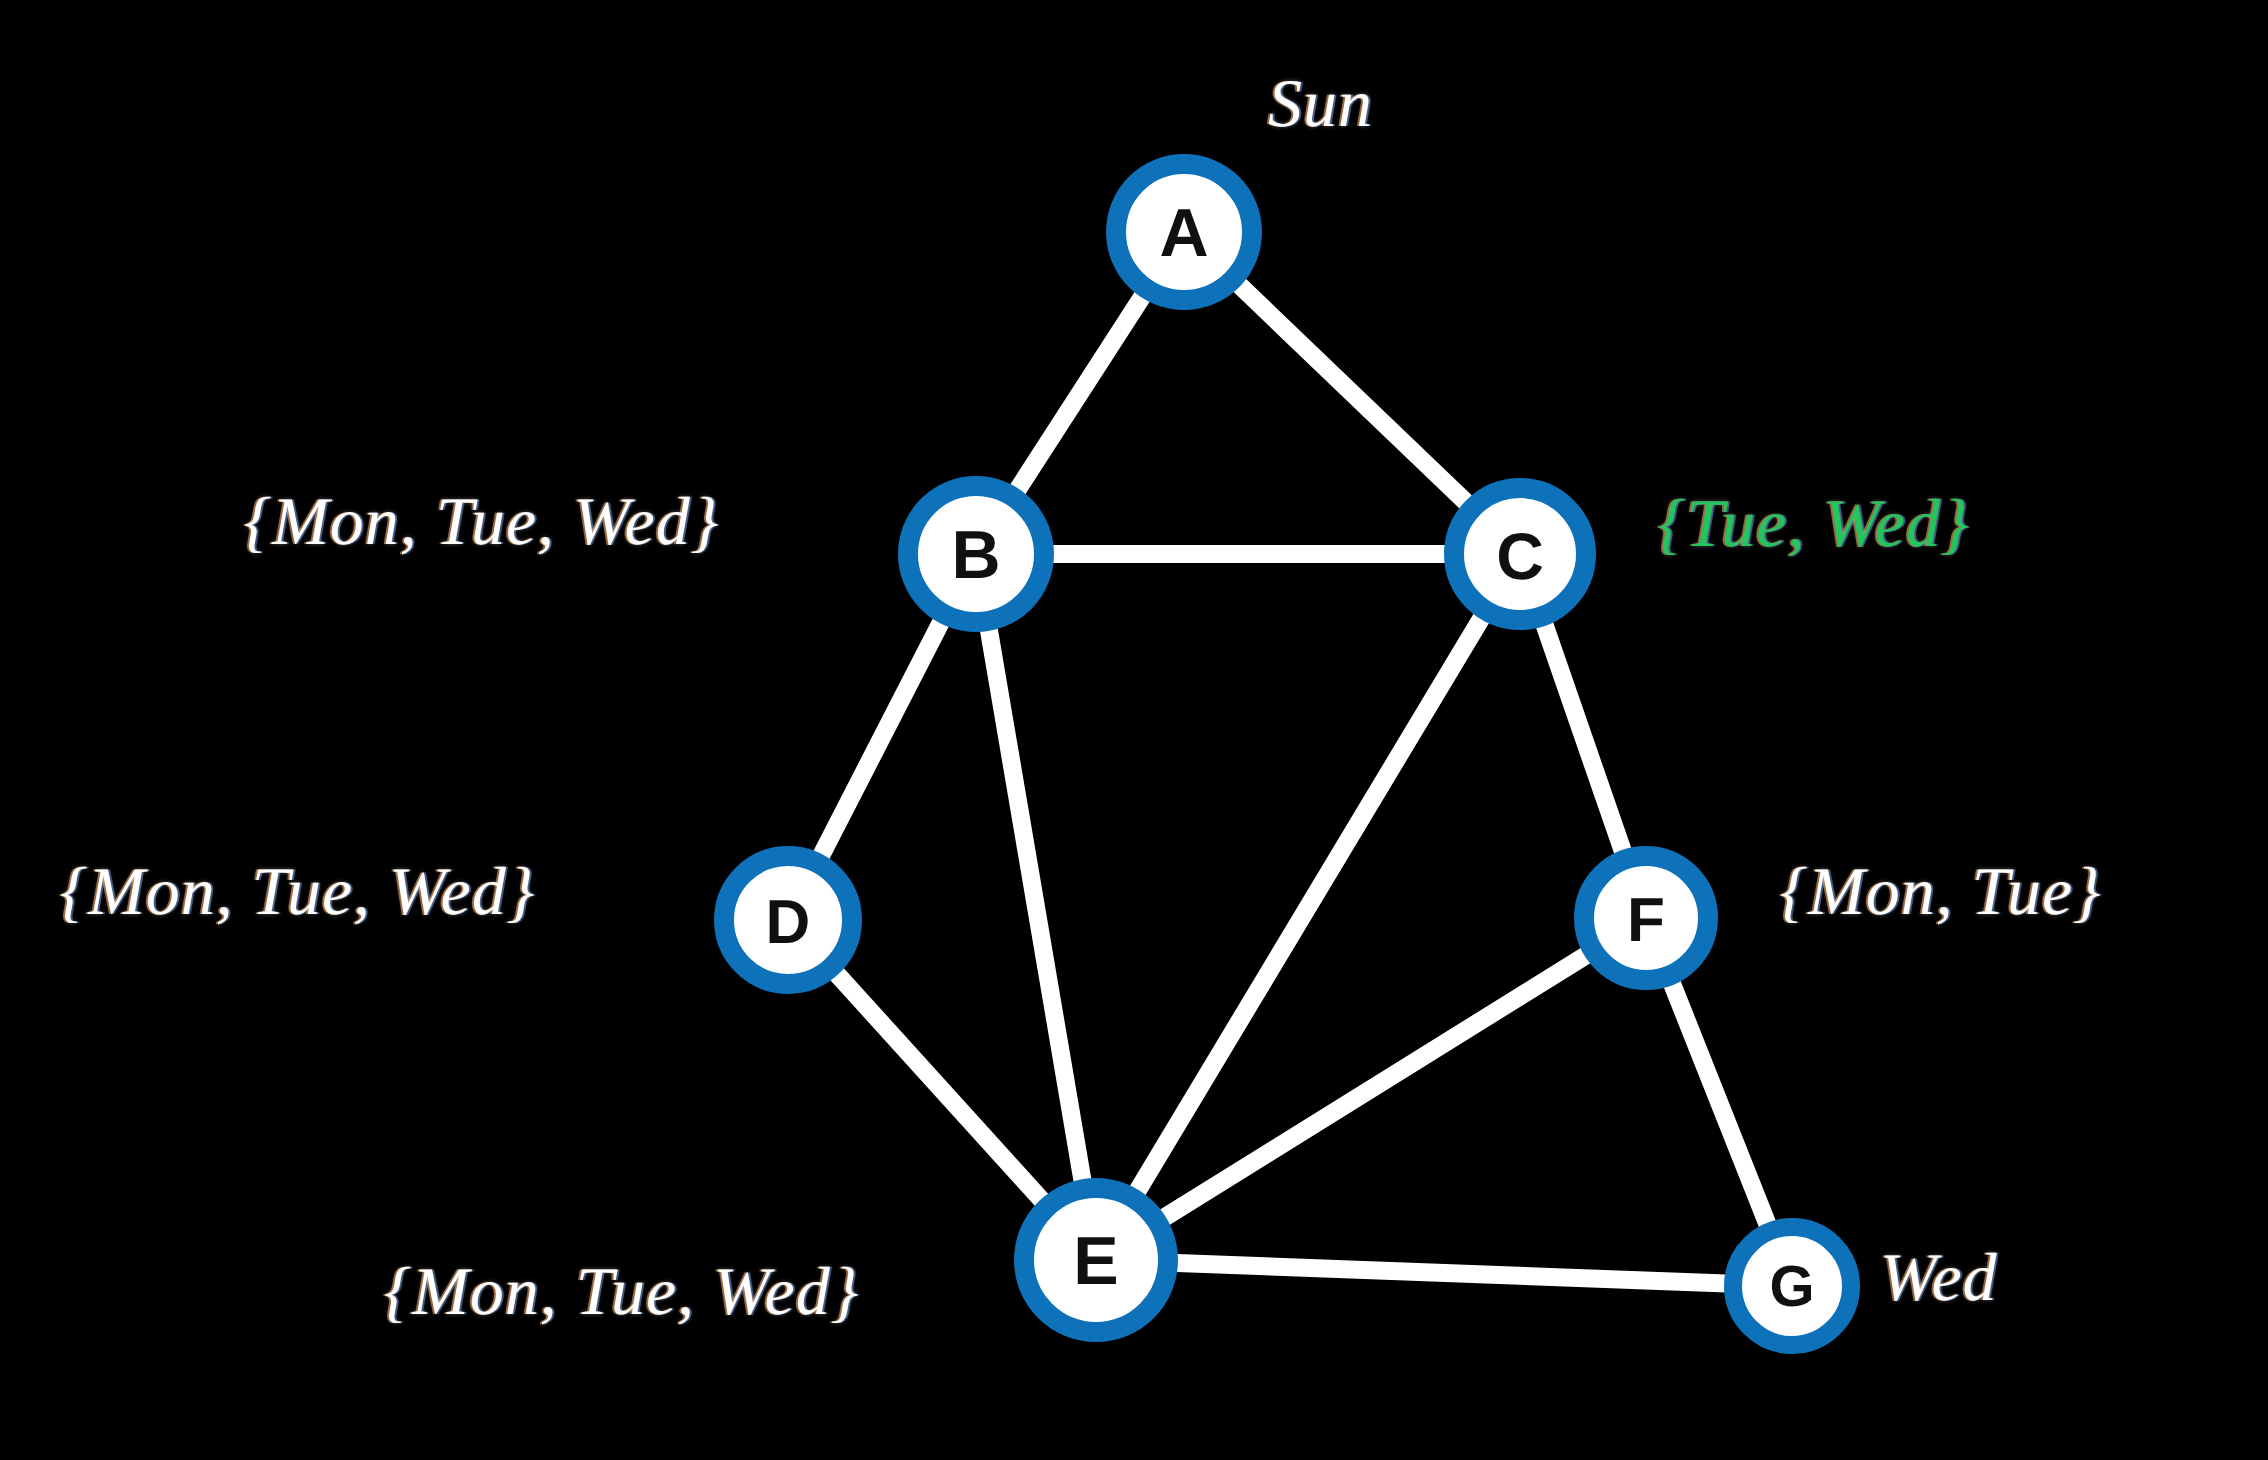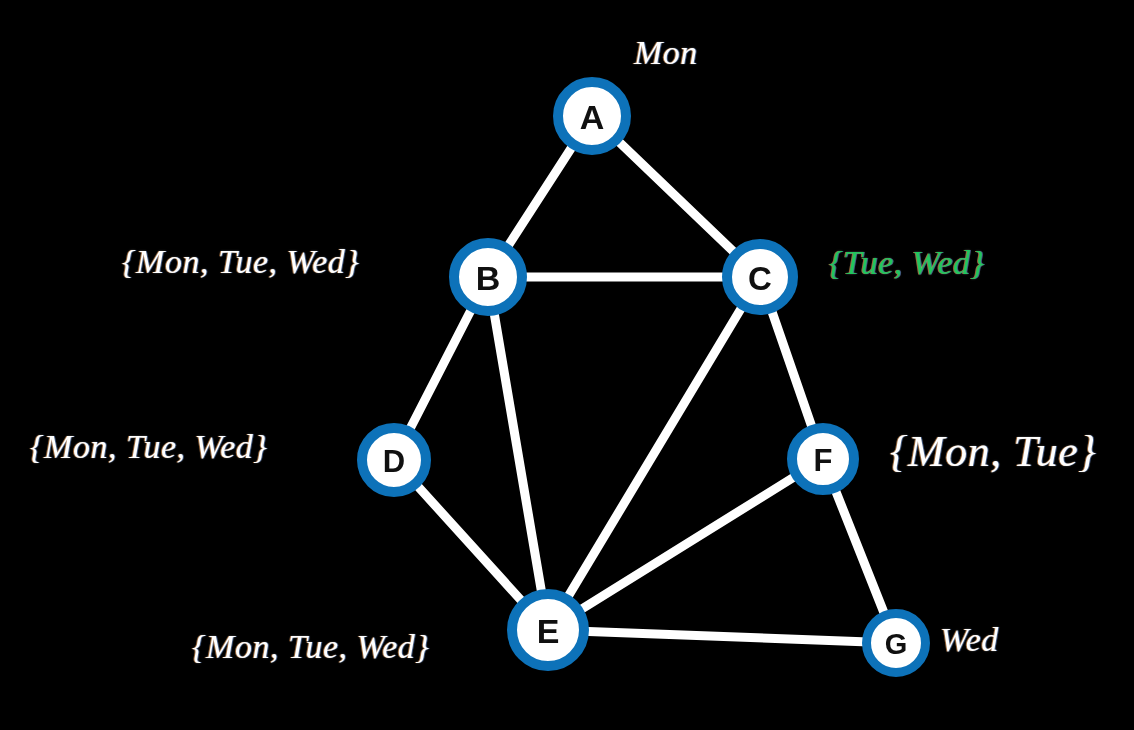--- a/index.html
+++ b/index.html
@@ -98,21 +98,21 @@
           <circle cx="823" cy="459" r="31" fill="#ffffff" stroke="#0d72b9" stroke-width="10"></circle>
           <text x="823" y="460" class="node-label-text" font-size="31" fill="#101010">F</text>
         </g>
         <g>
           <circle cx="896" cy="643" r="29.5" fill="#ffffff" stroke="#0d72b9" stroke-width="9"></circle>
           <text x="896" y="644" class="node-label-text" font-size="29" fill="#101010">G</text>
         </g>
       </g>
   </svg>
   <div id="label-layer">
-      <div class="domain-label" style="left: 634px; top: 36px; font-size: 34px; color: rgb(255, 255, 255);">Mon</div>
+      <div class="domain-label" style="left: 634px; top: 36px; font-size: 34px; color: rgb(255, 255, 255);">Sun</div>
       <div class="domain-label" style="left: 122px; top: 245px; font-size: 34px; color: rgb(255, 255, 255);">{Mon, Tue, Wed}</div>
       <div class="domain-label" style="left: 829px; top: 246px; font-size: 34px; color: #22c55e;">{Tue, Wed}</div>
       <div class="domain-label" style="left: 30px; top: 430px; font-size: 34px; color: rgb(255, 255, 255);">{Mon, Tue, Wed}</div>
       <div class="domain-label" style="left: 192px; top: 630px; font-size: 34px; color: rgb(255, 255, 255);">{Mon, Tue, Wed}</div>
-      <div class="domain-label" style="left: 890px; top: 430px; font-size: 44px; color: rgb(255, 255, 255);">{Mon, Tue}</div>
+      <div class="domain-label" style="left: 890px; top: 430px; font-size: 34px; color: rgb(255, 255, 255);">{Mon, Tue}</div>
       <div class="domain-label" style="left: 940px; top: 623px; font-size: 34px; color: rgb(255, 255, 255);">Wed</div>
     </div>
 </div>
 
 </body></html>

